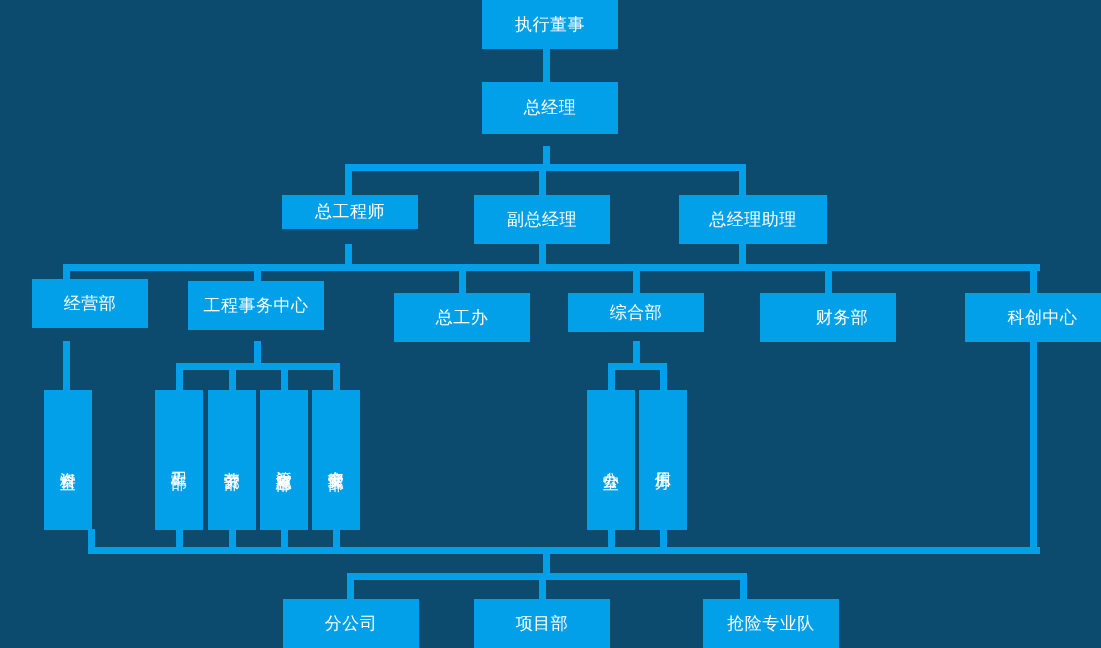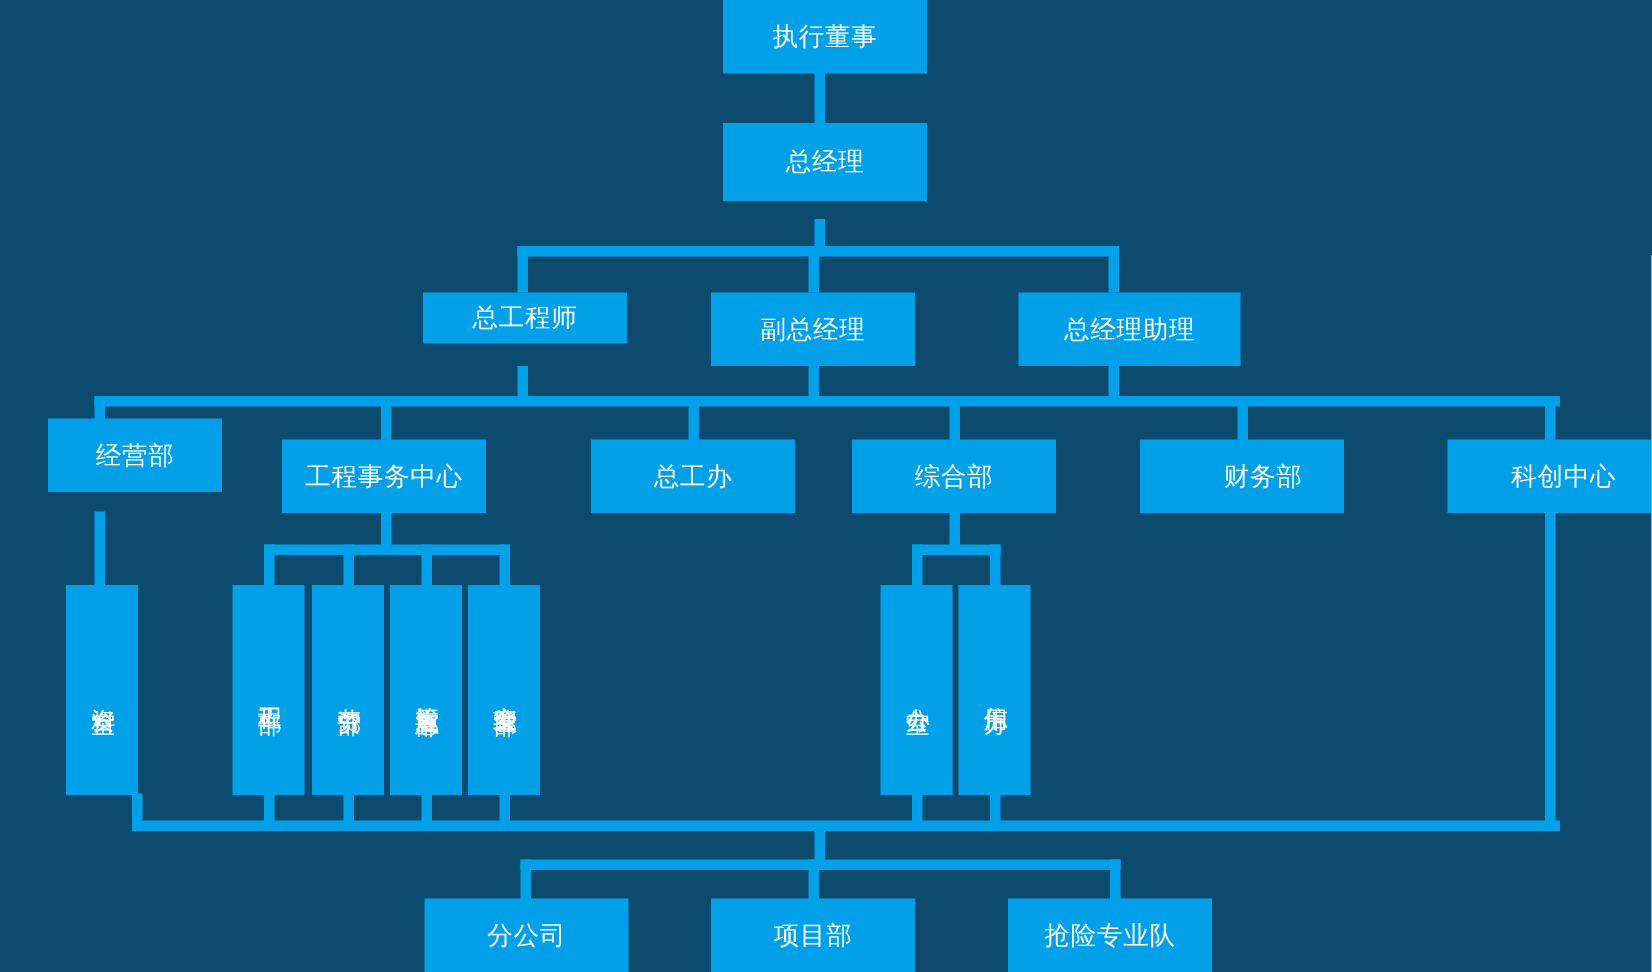--- a/index.html
+++ b/index.html
@@ -99,31 +99,31 @@
 
   <div class="node" style="left:482px;top:0px;width:136px;height:49px;">执行董事</div>
 
   <div class="node" style="left:482px;top:82px;width:136px;height:52px;">总经理</div>
 
   <div class="node" style="left:282px;top:195px;width:136px;height:34px;">总工程师</div>
   <div class="node" style="left:474px;top:195px;width:136px;height:49px;">副总经理</div>
   <div class="node" style="left:679px;top:195px;width:148px;height:49px;">总经理助理</div>
 
   <div class="node" style="left:0px;top:279px;width:116px;height:49px;margin-left:32px;">经营部</div>
-  <div class="node" style="left:188px;top:293px;width:136px;height:49px;">工程事务中心</div>
+  <div class="node" style="left:188px;top:281px;width:136px;height:49px;">工程事务中心</div>
   <div class="node" style="left:394px;top:293px;width:136px;height:49px;">总工办</div>
-  <div class="node" style="left:568px;top:293px;width:136px;height:49px;">综合部</div>
+  <div class="node" style="left:568px;top:293px;width:136px;height:39px;">综合部</div>
   <div class="node" style="left:760px;top:293px;width:136px;height:49px;padding-left:28px;">财务部</div>
   <div class="node" style="left:965px;top:293px;width:155px;height:49px;">科创中心</div>
 
   <div class="node vert" style="left:44px;top:390px;width:48px;height:140px;">资料室</div>
   <div class="node vert" style="left:155px;top:390px;width:48px;height:140px;">工程部</div>
   <div class="node vert" style="left:208px;top:390px;width:48px;height:140px;">劳资部</div>
   <div class="node vert" style="left:260px;top:390px;width:48px;height:140px;">运管应急部</div>
   <div class="node vert" style="left:312px;top:390px;width:48px;height:140px;">安全管理部</div>
   <div class="node vert" style="left:587px;top:390px;width:48px;height:140px;">办公室</div>
   <div class="node vert" style="left:639px;top:390px;width:48px;height:140px;">信用办</div>
 
   <div class="node" style="left:283px;top:599px;width:136px;height:49px;">分公司</div>
   <div class="node" style="left:474px;top:599px;width:136px;height:49px;">项目部</div>
-  <div class="node" style="left:672px;top:599px;width:136px;height:49px;">抢险专业队</div>
+  <div class="node" style="left:703px;top:599px;width:136px;height:49px;">抢险专业队</div>
 
 </div>
 
 </body></html>

